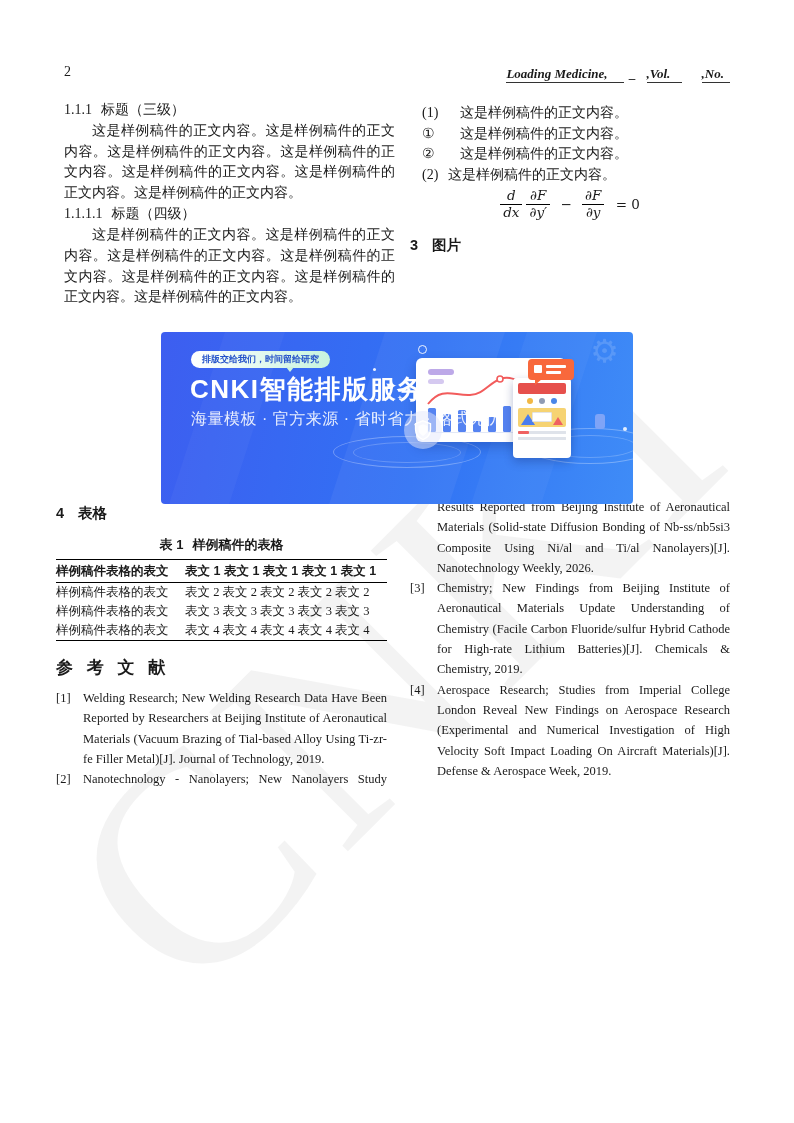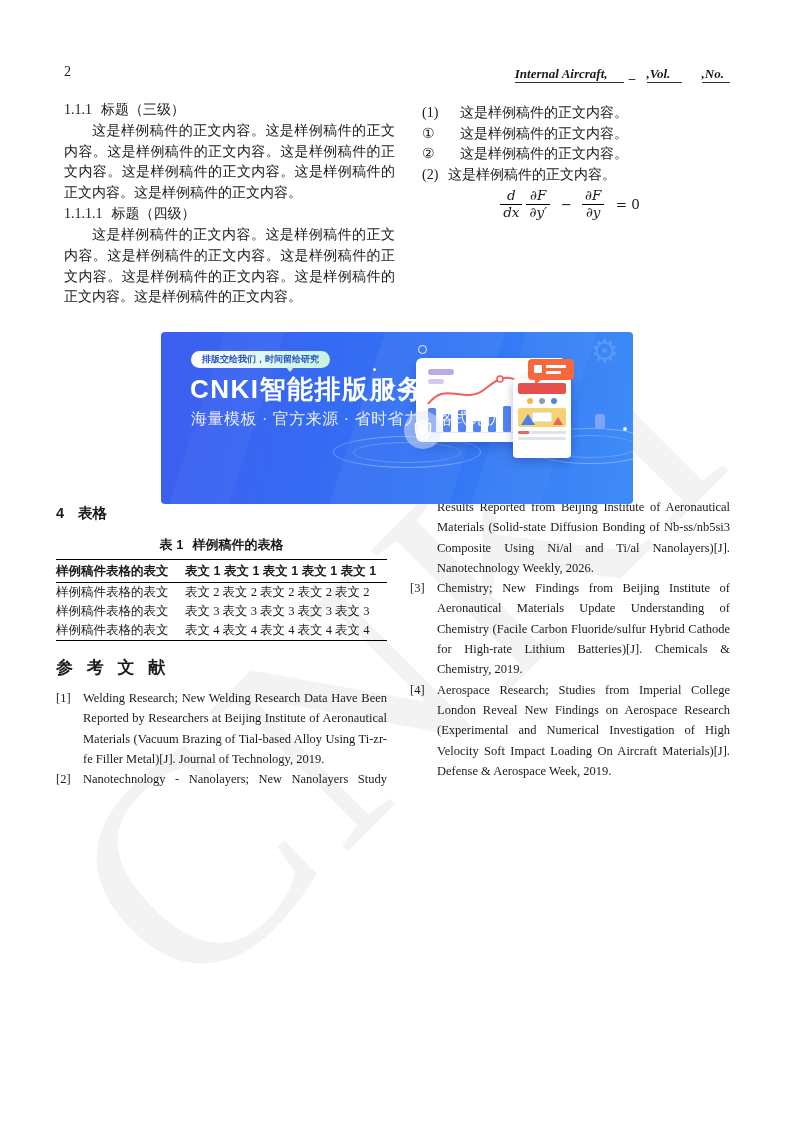--- a/index.html
+++ b/index.html
@@ -139,21 +139,21 @@
 </style>
 </head>
 <body>
 
 <div class="page">
 
   <div class="watermark">CNKI</div>
 
   <div class="pagenum">2</div>
   <div class="runhead">
-    <span class="useg seg-name">Internal Aircraft,</span>
+    <span class="useg seg-name">Loading Medicine,</span>
     <span class="blank">_</span>
     <span class="useg seg-vol">,Vol.</span>
     <span class="useg seg-no">,No.</span>
   </div>
 
   <div class="col-left-top cnbody">
     <h3 class="h-level">
       <span class="hnum">1.1.1</span><span>标题（三级）</span>
     </h3>
     <p>这是样例稿件的正文内容。这是样例稿件的正文内容。这是样例稿件的正文内容。这是样例稿件的正文内容。这是样例稿件的正文内容。这是样例稿件的正文内容。这是样例稿件的正文内容。</p>
@@ -195,20 +195,23 @@
         </span>
         <span class="fop">−</span>
         <span class="frac">
           <span class="fn">∂F</span>
           <span class="fd">∂y</span>
         </span>
         <span class="frhs">= 0</span>
       </div>
     </div>
 
+    <h2 class="h-bold sec-head-image">
+      <span class="hnum">3</span><span>图片</span>
+    </h2>
   </div>
 
   <div class="banner">
     <div class="streak s1"></div>
     <div class="streak s2"></div>
     <div class="streak s3"></div>
 
     <div class="b-badge">排版交给我们，时间留给研究</div>
     <div class="b-title">CNKI智能排版服务</div>
     <div class="b-sub">海量模板 · 官方来源 · 省时省力 · 格式无忧</div>

